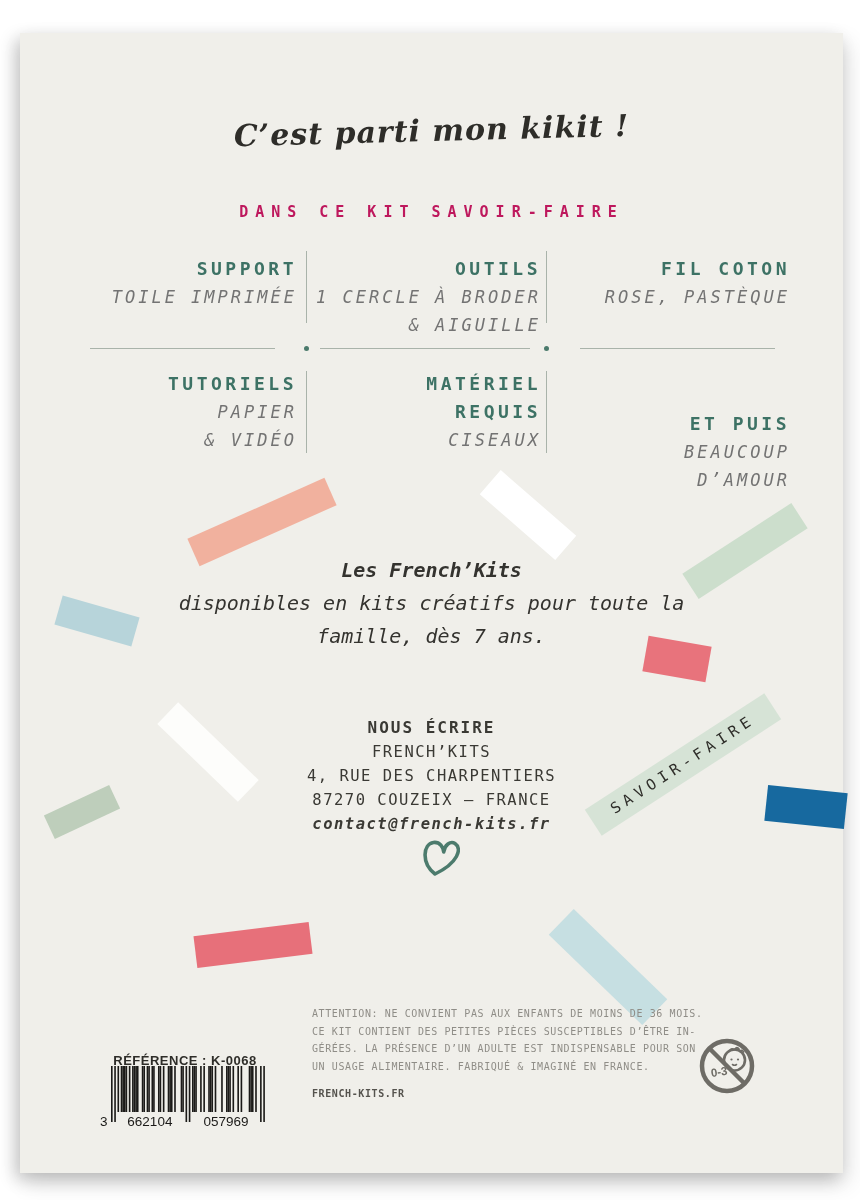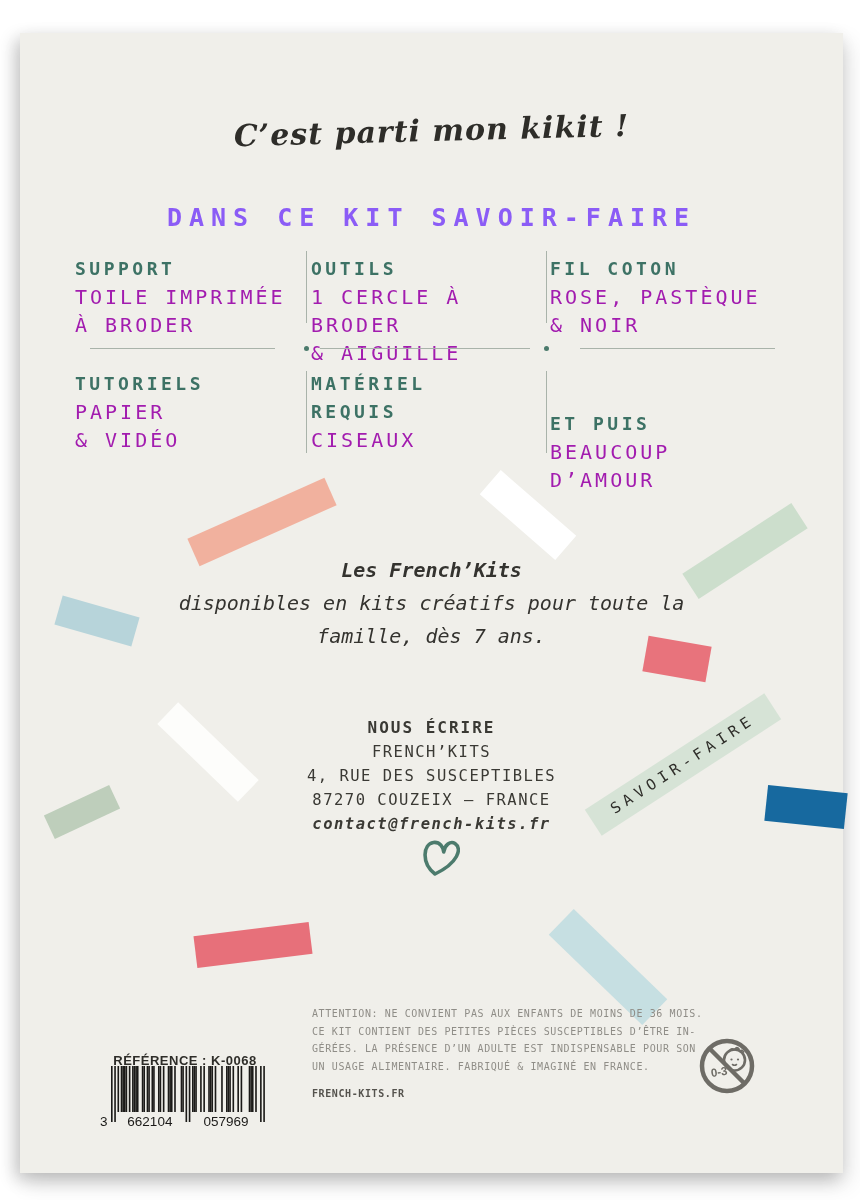--- a/index.html
+++ b/index.html
@@ -12,27 +12,27 @@
 
   
   #confetti-layer{position:absolute;inset:0;}
   .confetti{position:absolute;}
 
   
   .tagline{top:80px;font-family:"DejaVu Serif",serif;font-style:italic;font-weight:bold;
            font-size:30px;color:#2E2D29;transform:rotate(-1.5deg);letter-spacing:1px;}
 
   
-  .section-title{top:170px;font-size:25px;font-weight:bold;letter-spacing:7px;color:#8b5cf6;}
-
-  
-  .cell{position:absolute;text-align:left;}
+  .section-title{top:170px;font-size:15px;font-weight:bold;letter-spacing:7px;color:#be185d;}
+
+  
+  .cell{position:absolute;text-align:right;}
   .cell-title{font-weight:bold;font-size:18px;letter-spacing:3.5px;color:#3D7265;
               line-height:28px;white-space:pre-line;}
-  .cell-line{font-size:20px;letter-spacing:3px;color:#a21caf;line-height:28px;}
+  .cell-line{font-size:17px;letter-spacing:3px;color:#737373;line-height:28px;font-style:italic;}
   .vdiv{position:absolute;width:1px;background:#A9B3AA;}
   .hdiv{position:absolute;height:1px;background:#A9B3AA;}
   .dot{position:absolute;width:5px;height:5px;border-radius:50%;background:#4B7A6C;}
 
   
   .about{top:521px;font-size:20px;line-height:33px;color:#34332F;font-style:italic;}
   .about .b{font-weight:bold;}
 
   
   .contact{top:683px;font-size:15.5px;line-height:24px;color:#3A3934;letter-spacing:1.5px;}
@@ -70,31 +70,29 @@
       <div class="confetti" style="left: 523px; top: 916px; width: 130px; height: 36px; background: rgb(198, 223, 226); transform: rotate(44deg);"></div>
     </div>
 
   <div class="abs center tagline">C’est parti mon kikit !</div>
 
   <div class="abs center section-title">DANS CE KIT SAVOIR-FAIRE</div>
 
   <div class="cell" style="left:55px;top:222px;width:222px;">
     <div class="cell-title">SUPPORT</div>
     <div class="cell-line">TOILE IMPRIMÉE</div>
-    <div class="cell-line">À BRODER</div>
   </div>
   <div class="cell" style="left:291px;top:222px;width:230px;">
     <div class="cell-title">OUTILS</div>
     <div class="cell-line">1 CERCLE À BRODER</div>
     <div class="cell-line">&amp; AIGUILLE</div>
   </div>
   <div class="cell" style="left:530px;top:222px;width:240px;">
     <div class="cell-title">FIL COTON</div>
     <div class="cell-line">ROSE, PASTÈQUE</div>
-    <div class="cell-line">&amp; NOIR</div>
   </div>
 
   <div class="cell" style="left:291px;top:337px;width:230px;">
     <div class="cell-title">MATÉRIEL
 REQUIS</div>
     <div class="cell-line">CISEAUX</div>
   </div>
   <div class="cell" style="left:55px;top:337px;width:222px;">
     <div class="cell-title">TUTORIELS</div>
     <div class="cell-line">PAPIER</div>
@@ -118,21 +116,21 @@
 
   <div class="abs center about">
     <div class="b">Les French’Kits</div>
     <div>disponibles en kits créatifs pour toute la</div>
     <div>famille, dès 7 ans.</div>
   </div>
 
   <div class="abs center contact">
     <div class="t">NOUS ÉCRIRE</div>
     <div>FRENCH’KITS</div>
-    <div>4, RUE DES SUSCEPTIBLES</div>
+    <div>4, RUE DES CHARPENTIERS</div>
     <div>87270 COUZEIX — FRANCE</div>
     <div class="email">contact@french-kits.fr</div>
   </div>
 
   <div class="abs ribbon" id="ribbon" style="background: rgb(214, 227, 214);">SAVOIR-FAIRE</div>
 
   <div class="abs" style="left:394px;top:798px;">
     <svg width="46" height="50" viewBox="0 0 46 50">
       <path d="M 21 43 C 7 32 9 13 19.5 11.5 C 26 10.7 29.5 16.5 29.7 21 C 30.5 14 36.5 9.5 41 12.5 C 48.5 17.5 44 32 21 43 Z" fill="none" stroke="#4C7B6D" stroke-width="3.6" stroke-linecap="round" stroke-linejoin="round"></path>
     </svg>

